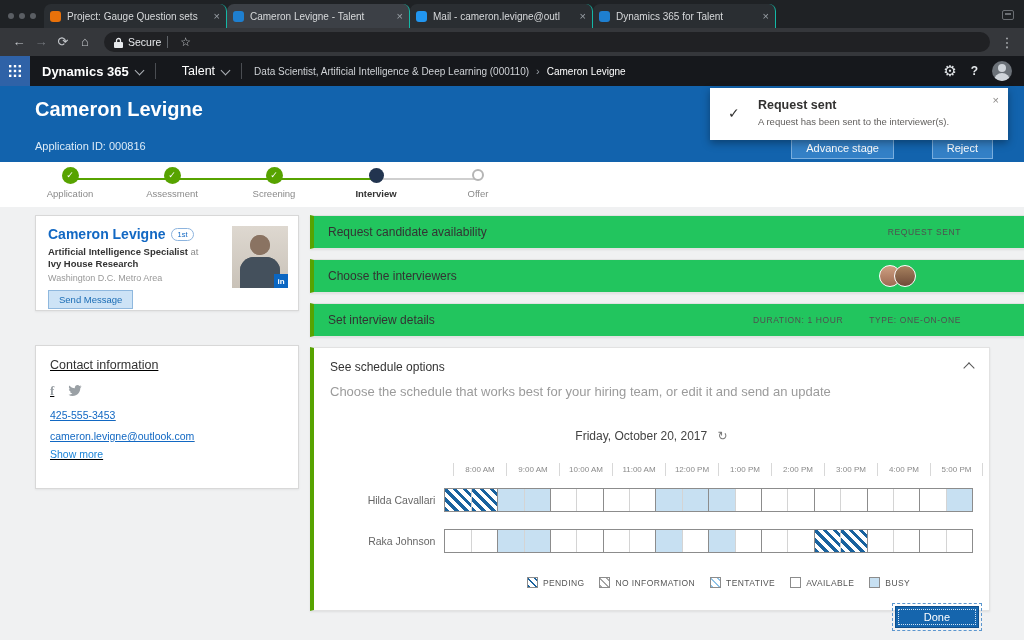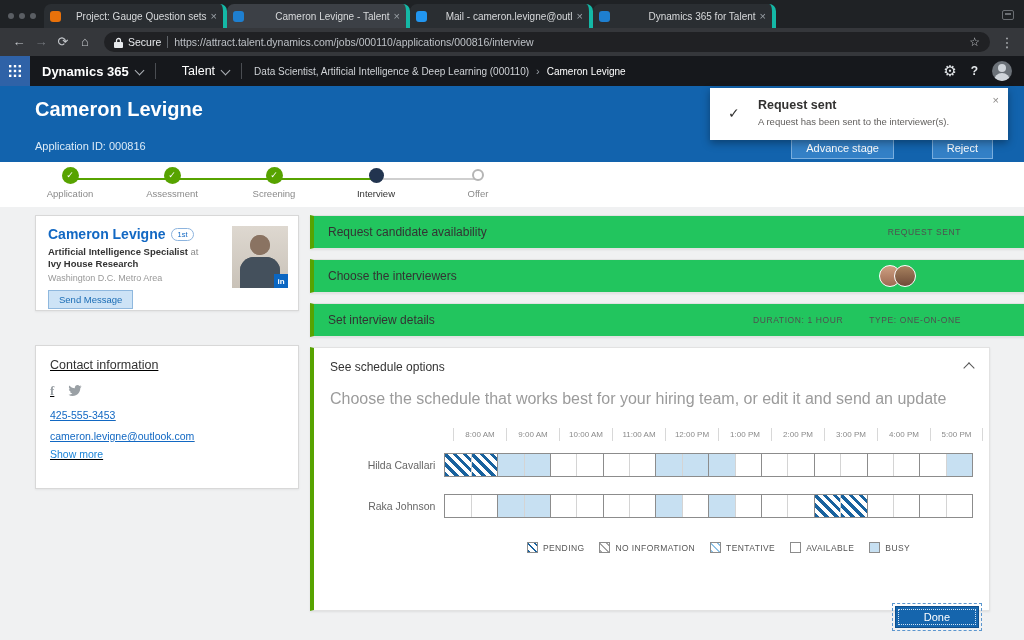--- a/index.html
+++ b/index.html
@@ -4,21 +4,21 @@
 <style>
   * { box-sizing: border-box; margin: 0; padding: 0; }
   body { width:1024px; height:640px; font-family:"Liberation Sans", sans-serif; overflow:hidden; background:#222; }
   .screen { position:relative; width:1024px; height:640px; background:#f0f1f2; overflow:hidden; }
 
   
   .tabstrip { position:absolute; left:0; top:0; width:1024px; height:28px; background:#1f2225; display:flex; align-items:flex-end; }
   .win-dots { display:flex; gap:5px; margin:0 8px 9px 8px; }
   .win-dots i { width:6px; height:6px; border-radius:50%; background:#5a5e63; display:block; }
   .tabs { display:flex; height:24px; flex:0 0 auto; }
-  .tab { width:183px; height:24px; background:#2a2e32; border-right:4px solid #14b8a6; border-radius:7px 7px 0 0; display:flex; align-items:center; padding:0 6px; cursor:default;text-align:right; }
+  .tab { width:183px; height:24px; background:#2a2e32; border-right:1px solid #14b8a6; border-radius:7px 7px 0 0; display:flex; align-items:center; padding:0 6px; cursor:default; }
   .tab.tab-active { background:#3c4046; }
   .favicon { width:11px; height:11px; border-radius:3px; flex:0 0 auto; margin-right:6px; }
   .tab-title { flex:1; font-size:10px; color:#d7d9db; white-space:nowrap; overflow:hidden; text-overflow:ellipsis; }
   .tab-close { flex:0 0 auto; color:#9aa0a6; font-size:11px; margin-left:4px; line-height:10px; }
   .strip-right { margin-left:auto; margin-right:10px; margin-bottom:8px; width:12px; height:10px; border:1px solid #6a6e73; border-radius:2px; position:relative; }
   .strip-right::after { content:''; position:absolute; left:2px; top:2px; width:6px; height:2px; background:#6a6e73; }
 
   .toolbar { position:absolute; left:0; top:28px; width:1024px; height:28px; background:#35373b; display:flex; align-items:center; padding:0 8px; }
   .nav-ic { color:#c5c8cc; font-size:13px; width:22px; text-align:center; line-height:28px; }
   .nav-ic.dim { color:#74787d; }
@@ -70,21 +70,21 @@
   .step-line.green { left:51px; width:307px; background:#57a300; }
   .step-line.gray { left:358px; width:103px; background:#cfcfcf; }
   .steps { position:relative; display:flex; }
   .step { width:102px; display:flex; flex-direction:column; align-items:center; }
   .step-circle-row { height:18px; display:flex; align-items:center; }
   .step-circle { border-radius:50%; display:flex; align-items:center; justify-content:center; }
   .step-circle.done { width:17px; height:17px; background:#57a300; color:#fff; font-size:9px; }
   .step-circle.current { width:15px; height:15px; background:#22344f; }
   .step-circle.upcoming { width:12px; height:12px; background:#fff; border:2px solid #b5b5b5; }
   .step-label { margin-top:4px; font-size:9.5px; color:#8a8a8a; }
-  .step-label.current { color:#333; font-weight:normal; }
+  .step-label.current { color:#333; font-weight:bold; }
 
   
   .card { position:absolute; left:35px; width:264px; background:#fff; border:1px solid #d8d8d8; box-shadow:0 1px 2px rgba(0,0,0,.06); }
   .cand-card { top:215px; height:96px; padding:10px 12px; }
   .cand-name-row { display:flex; align-items:center; gap:6px; }
   .cand-name { font-size:14px; font-weight:bold; color:#1268c3; }
   .cand-badge { font-size:7.5px; color:#1268c3; border:1px solid #8db4de; border-radius:8px; padding:1px 5px; }
   .cand-title { margin-top:4px; width:162px; font-size:9.5px; font-weight:bold; color:#333; line-height:12px; }
   .cand-at { font-weight:normal; color:#8a8a8a; }
   .cand-loc { margin-top:3px; font-size:9px; color:#999; }
@@ -110,21 +110,21 @@
   .iv-avatar { width:22px; height:22px; border-radius:50%; border:1px solid #fff; }
   .iv-avatar.a1 { background:linear-gradient(180deg,#cf9f82,#9c6b52); }
   .iv-avatar.a2 { background:linear-gradient(180deg,#a8825f,#6e4a38); margin-left:-7px; }
   .acc-chev { position:absolute; right:16px; top:13px; }
   .chev-d { width:8px; height:8px; border-right:1.5px solid #555; border-bottom:1.5px solid #555; transform:rotate(45deg); }
   .chev-u { width:8px; height:8px; border-right:1.5px solid #555; border-bottom:1.5px solid #555; transform:rotate(-135deg); }
 
   
   .panel { position:absolute; left:310px; top:347px; width:680px; height:264px; background:#fff; border:1px solid #e2e2e2; border-left:4px solid #57a300; box-shadow:0 1px 2px rgba(0,0,0,.08); padding:12px 16px; }
   .panel-title { font-size:12px; color:#333; }
-  .panel-sub { font-size:16px; color:#9b9b9b; margin-top:16px; }
+  .panel-sub { font-size:13px; color:#9b9b9b; margin-top:10px; }
   .panel-chev { position:absolute; right:16px; top:16px; }
   .date-row { margin-top:30px; text-align:center; font-size:12px; color:#444; }
   .refresh { color:#777; font-size:12px; margin-left:7px; }
   .time-labels { margin-top:20px; margin-left:123px; width:531px; display:flex; }
   .tl { width:53px; font-size:8px; color:#8a8a8a; text-align:center; border-left:1px solid #d8d8d8; height:13px; line-height:13px; white-space:nowrap; overflow:hidden; }
   .tl:last-child { border-right:1px solid #d8d8d8; }
   .grid-row { display:flex; align-items:center; }
   .grid-row.r1 { margin-top:12px; }
   .grid-row.r2 { margin-top:17px; }
   .row-name { width:115px; text-align:right; padding-right:9px; font-size:10.5px; color:#666; }
@@ -189,21 +189,20 @@
     <div class="nav-ic">⌂</div>
     <div class="omnibox">
       <span class="lock">
         <svg width="9" height="11" viewBox="0 0 9 11">
             <rect y="5" width="9" height="6" rx="1" fill="#e8eaed"></rect>
             <path d="M2.5 5 V3.5 a2 2 0 0 1 4 0 V5" stroke="#e8eaed" fill="none" stroke-width="1.3"></path>
           </svg>
       </span>
       <span class="secure">Secure</span>
       <span class="omni-div"></span>
-      <span class="url">https://attract.talent.dynamics.com/jobs/000110/applications/000816/interview</span>
       <span class="omni-star">☆</span>
     </div>
     <div class="menu-dots">⋮</div>
   </div>
 
   <div class="appbar">
     <div class="waffle">
       <svg width="12" height="12" viewBox="0 0 12 12">
           <g fill="#ffffff">
             <rect x="0" y="0" width="2.4" height="2.4"></rect>
@@ -351,20 +350,24 @@
         </div>
       </div>
     </div>
 
   <div class="panel">
     <div class="panel-title">See schedule options</div>
     <div class="panel-sub">Choose the schedule that works best for your hiring team, or edit it and send an update</div>
     <div class="panel-chev">
         <div class="chev-u"></div>
       </div>
+    <div class="date-row">
+      <span>Friday, October 20, 2017</span>
+      <span class="refresh">↻</span>
+    </div>
     <div class="time-labels">
         <div class="tl">8:00 AM</div>
         <div class="tl">9:00 AM</div>
         <div class="tl">10:00 AM</div>
         <div class="tl">11:00 AM</div>
         <div class="tl">12:00 PM</div>
         <div class="tl">1:00 PM</div>
         <div class="tl">2:00 PM</div>
         <div class="tl">3:00 PM</div>
         <div class="tl">4:00 PM</div>

